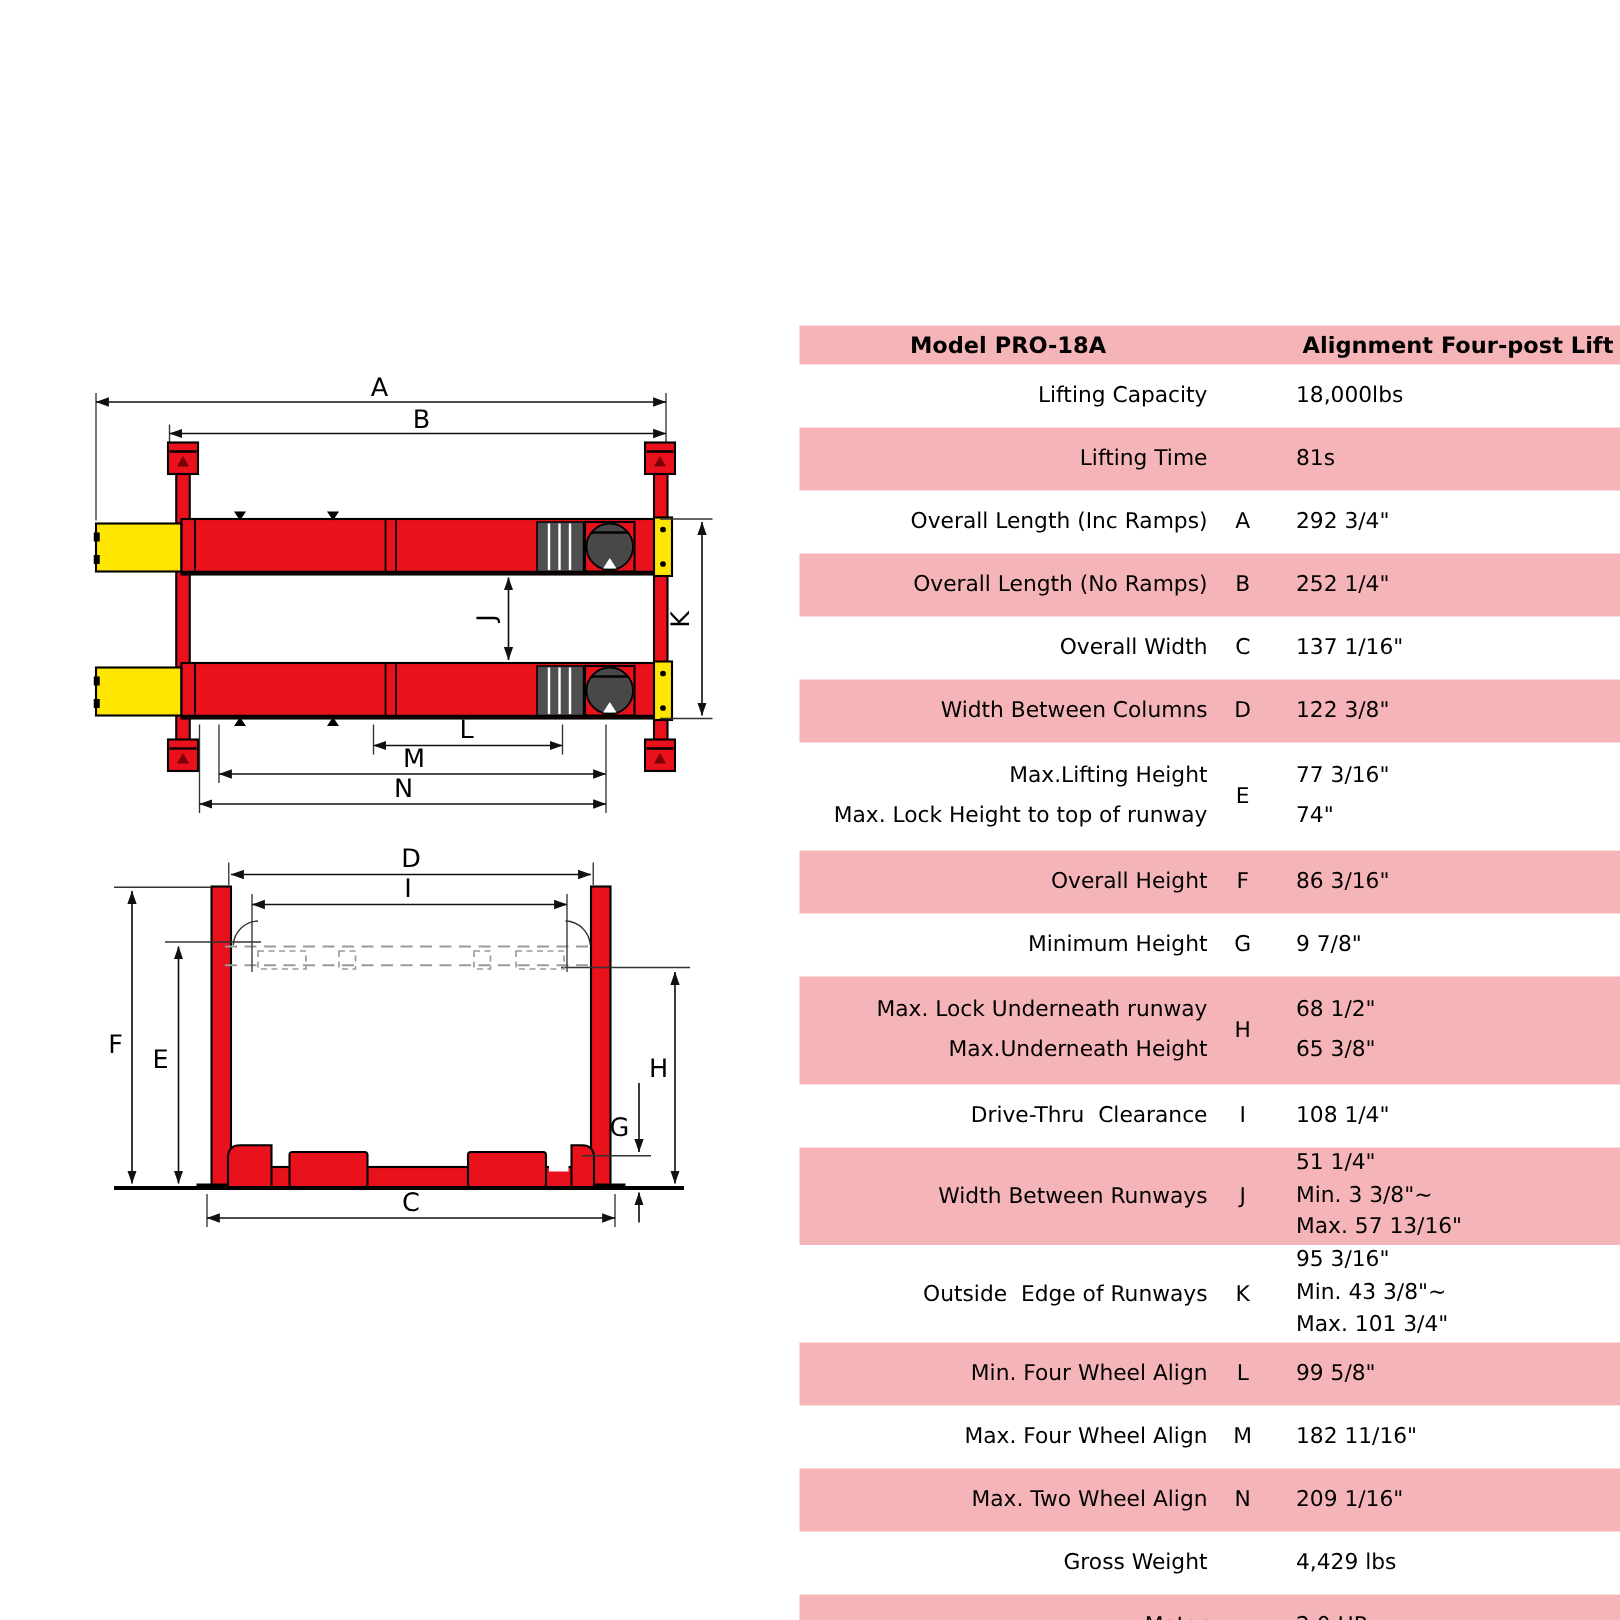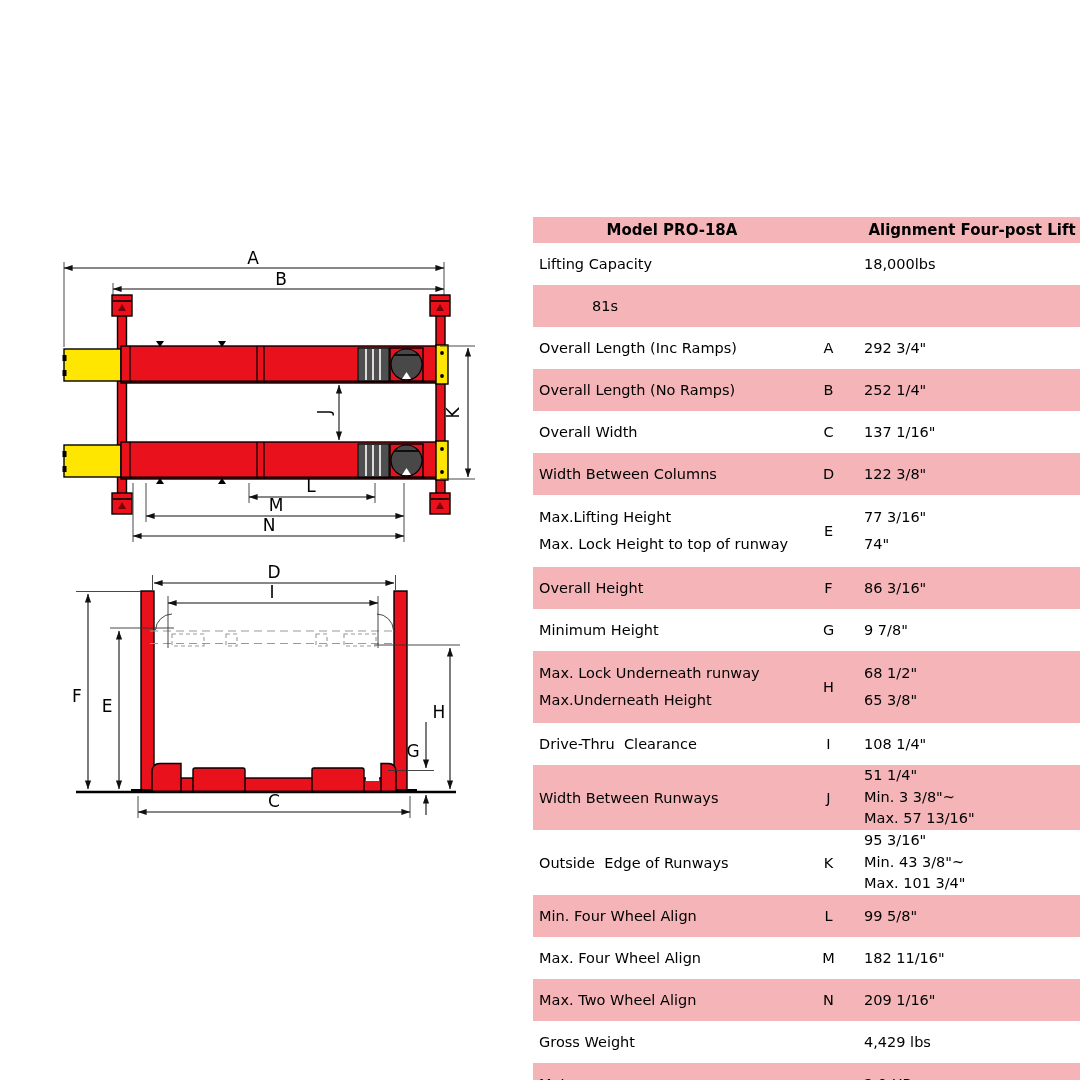--- a/index.html
+++ b/index.html
@@ -17,21 +17,21 @@
   .dimtxt{font-family:"DejaVu Sans","Liberation Sans",sans-serif;font-size:17px;fill:#000;}
   .thick{stroke:#000;stroke-width:2.6;fill:none;}
   
   .spec{position:absolute;left:533px;top:217px;width:547px;font-size:14.5px;line-height:normal;}
   .trow{display:flex;align-items:stretch;}
   .trow.pink{background:var(--pink);}
   .thead{height:26px;font-weight:bold;font-size:15px;background:var(--pink);}
   .thead .c-label,.thead .c-val{display:flex;align-items:center;}
   .l1{height:42px;} .l2{height:72px;} .l3{height:65px;}
   .c-label{width:272px;padding-left:6px;box-sizing:border-box;display:flex;
-           flex-direction:column;justify-content:center;}
+           flex-direction:column;justify-content:center;text-align:right;}
   .c-letter{width:47px;display:flex;align-items:center;justify-content:center;}
   .c-val{flex:1;display:flex;flex-direction:column;justify-content:center;margin-left:12px;}
   .line{white-space:pre;}
   .l1 .line{line-height:27px;}
   .l2 .line{line-height:27px;}
   .l3 .c-label .line{line-height:18px;}
   .l3 .c-val .line{line-height:21.4px;}
 </style>
 </head>
 <body>
@@ -253,20 +253,23 @@
         <div class="trow l1">
           <div class="c-label">
             <div class="line">Lifting Capacity</div>
           </div>
           <div class="c-letter"></div>
           <div class="c-val">
             <div class="line">18,000lbs</div>
           </div>
         </div>
         <div class="trow l1 pink">
+          <div class="c-label">
+            <div class="line">Lifting Time</div>
+          </div>
           <div class="c-letter"></div>
           <div class="c-val">
             <div class="line">81s</div>
           </div>
         </div>
         <div class="trow l1">
           <div class="c-label">
             <div class="line">Overall Length (Inc Ramps)</div>
           </div>
           <div class="c-letter">A</div>

